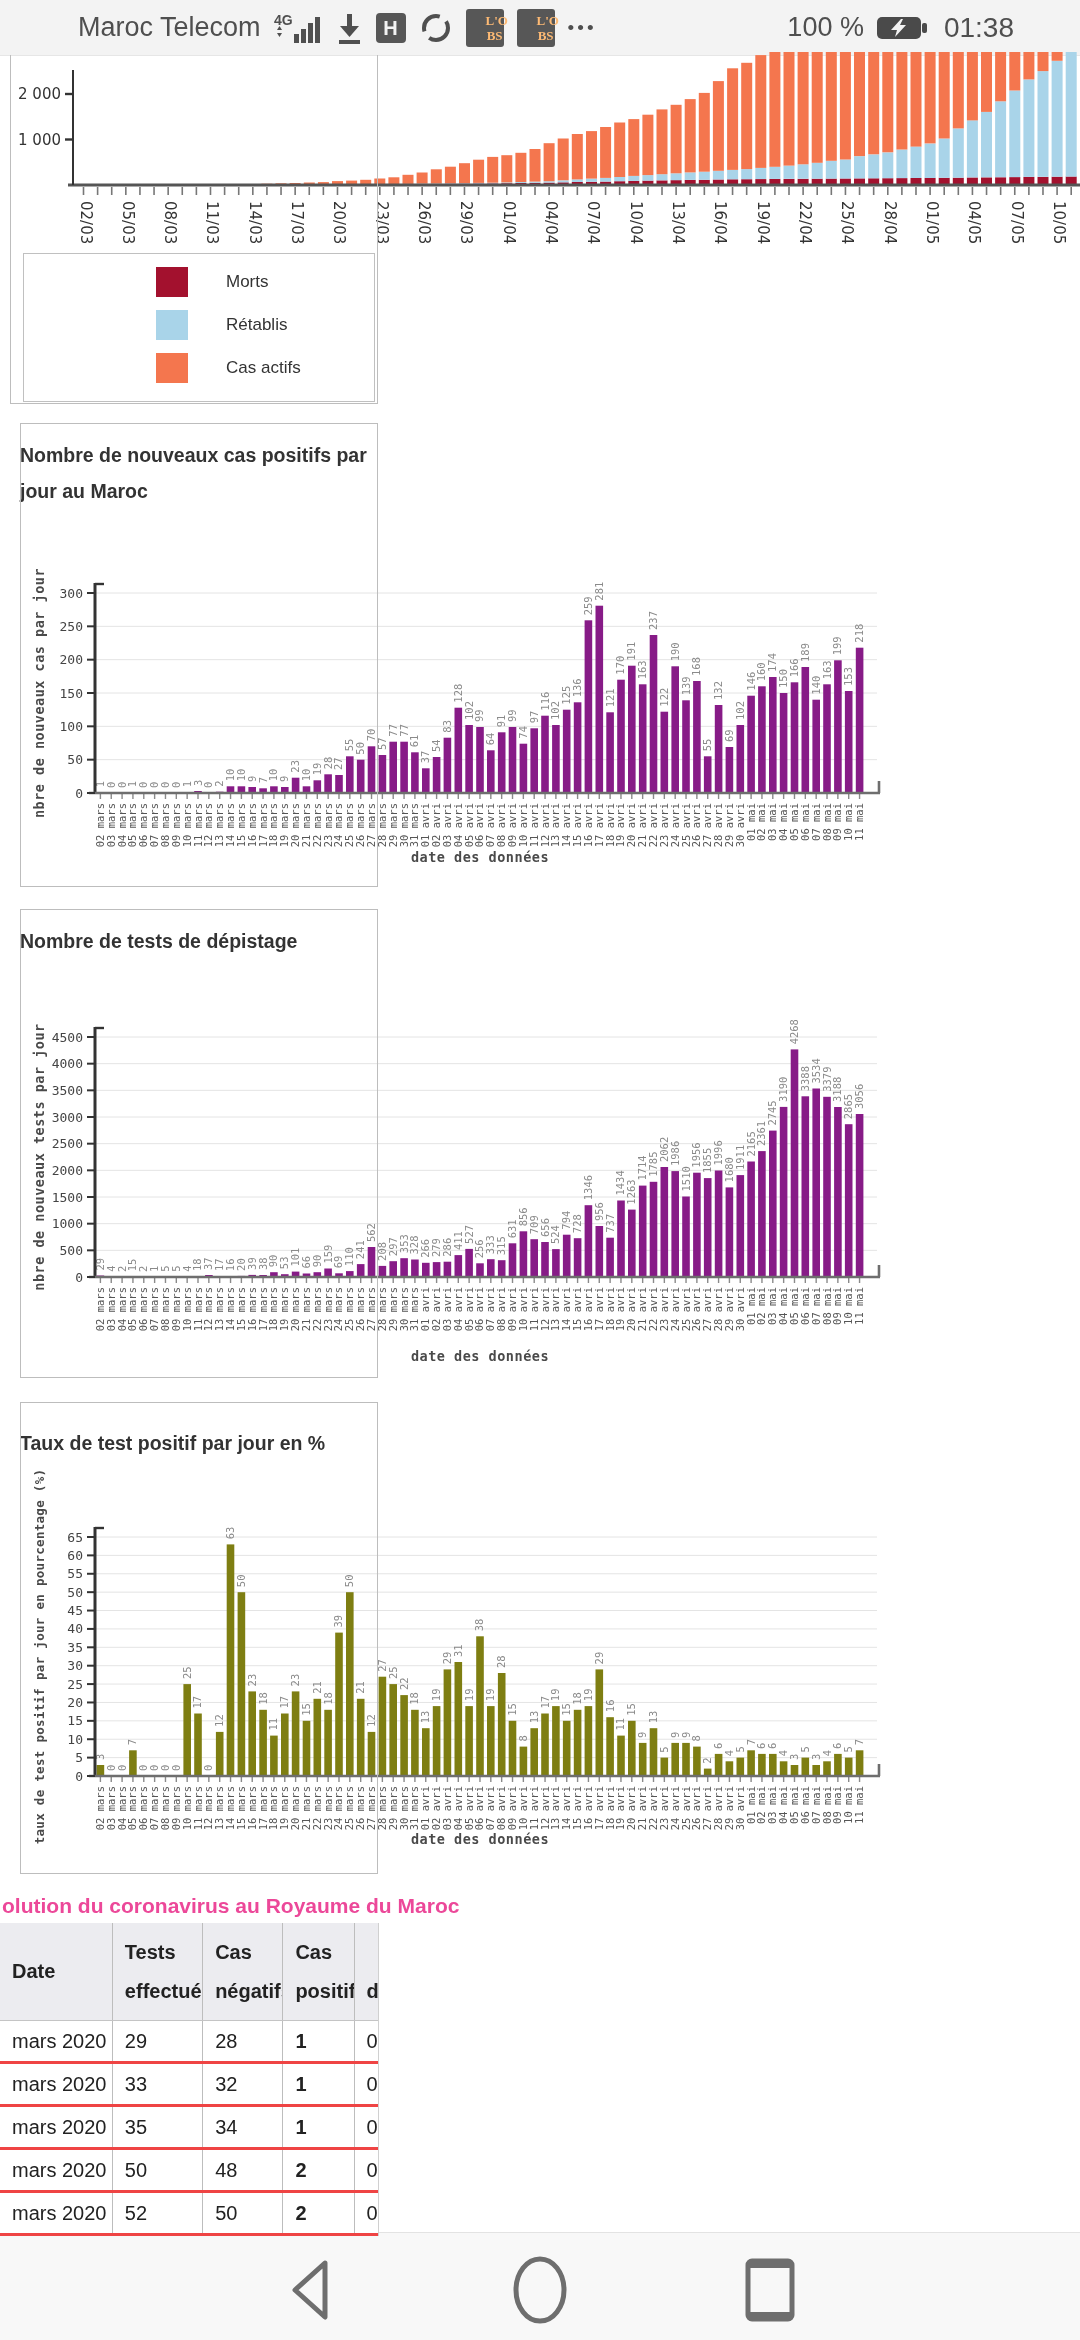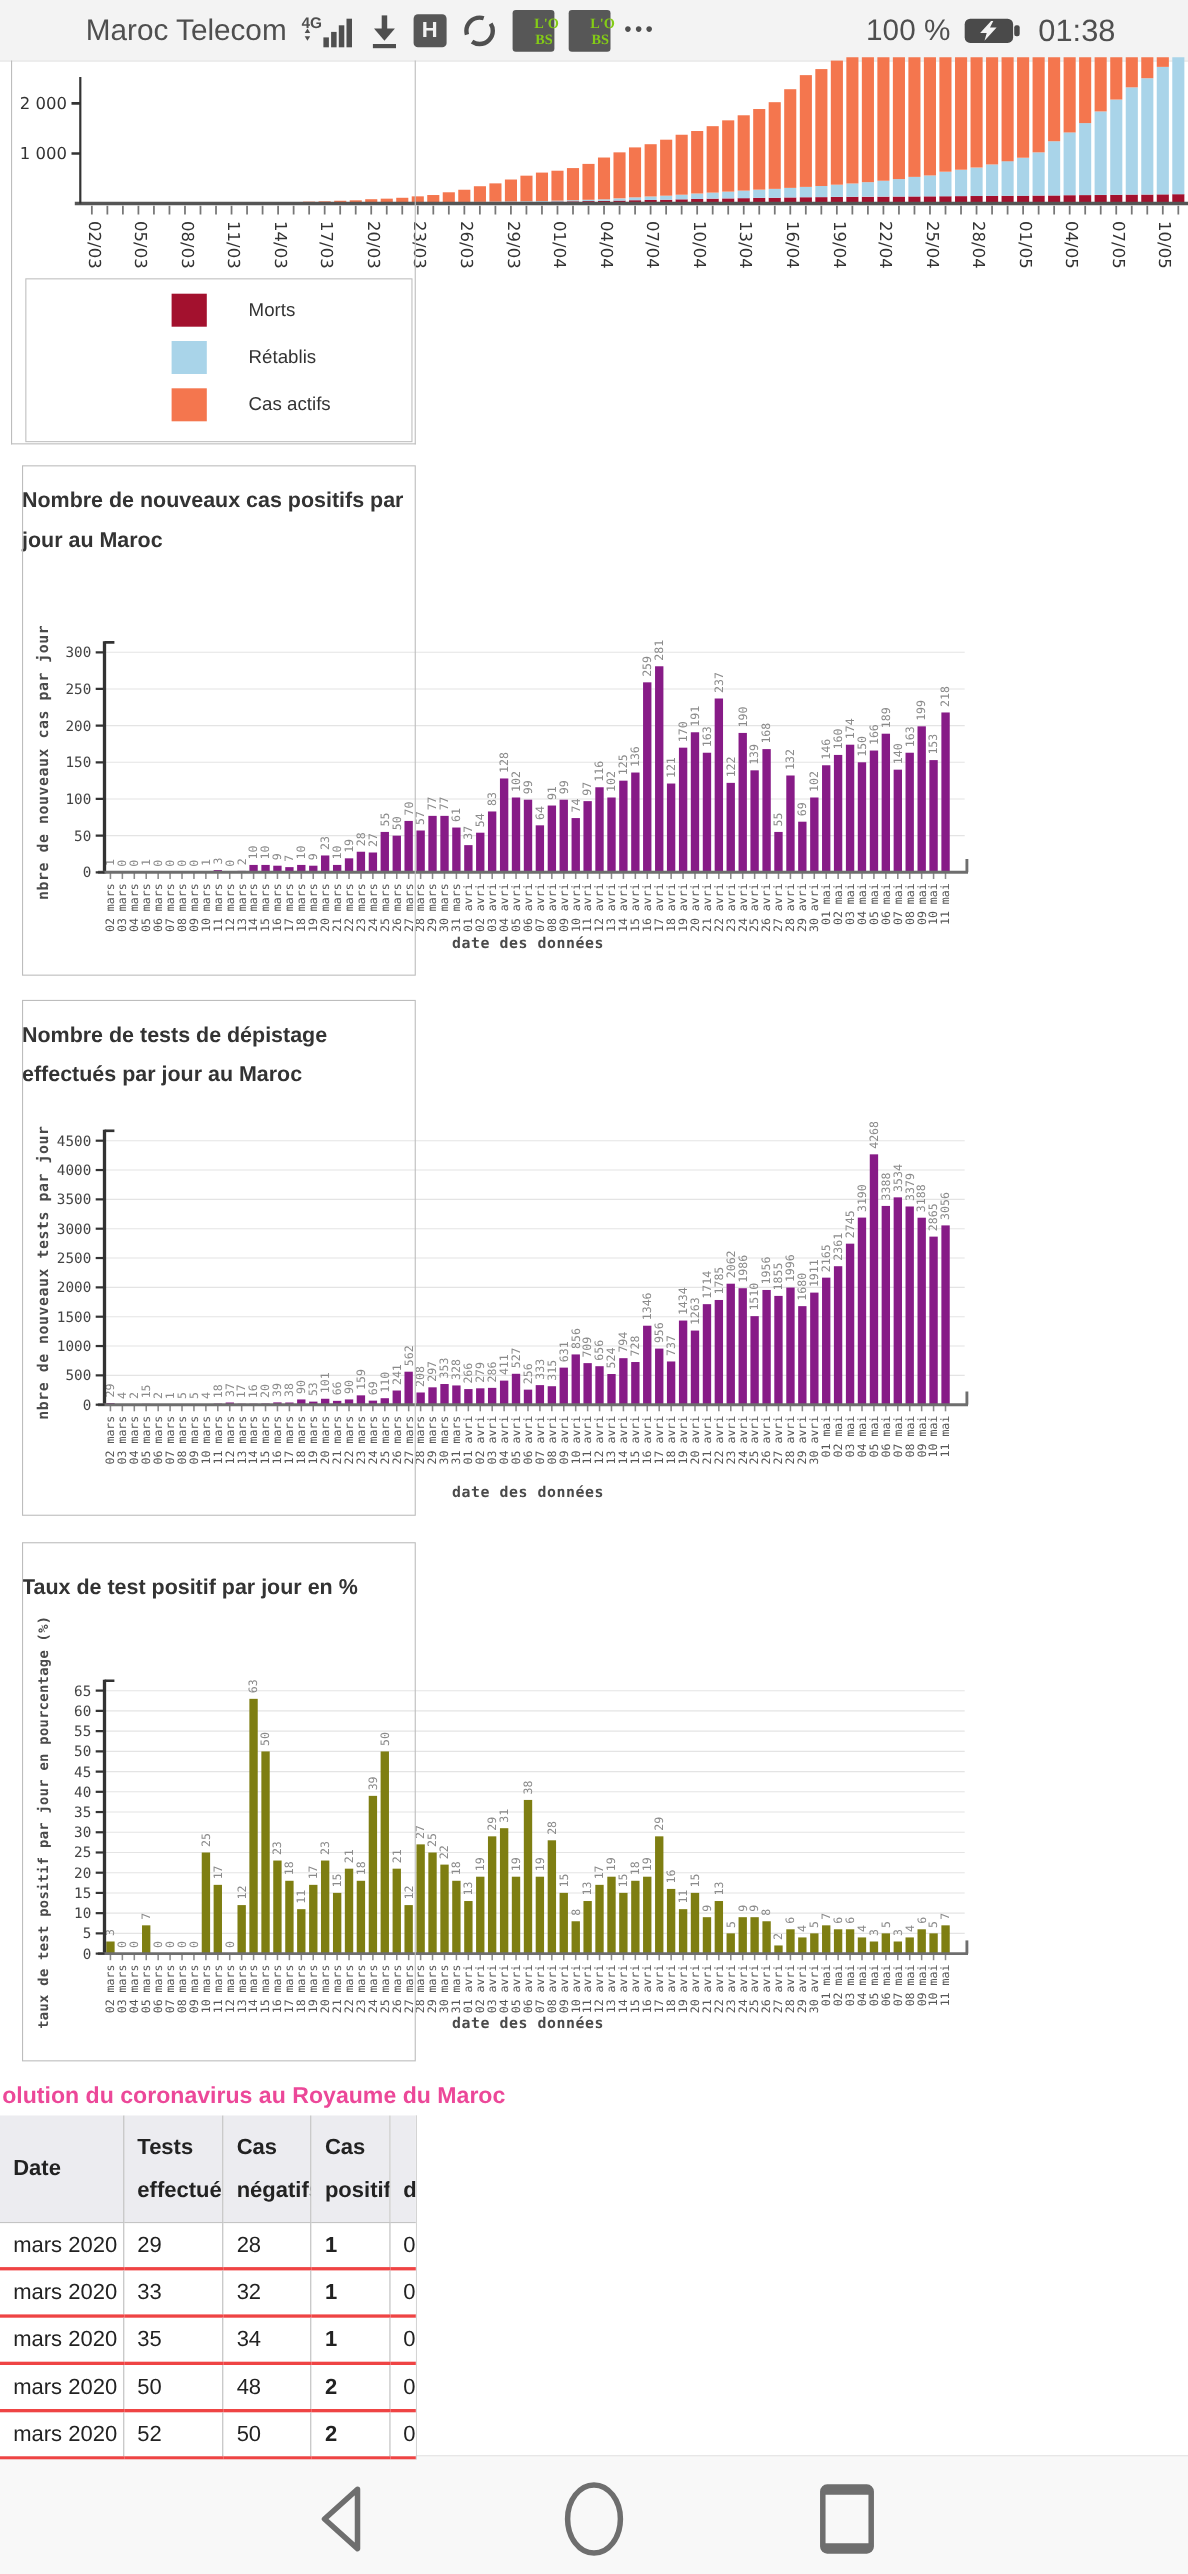--- a/index.html
+++ b/index.html
@@ -4,21 +4,21 @@
 <style>
   html,body{margin:0;padding:0;background:#fff;}
   #screen{position:relative;width:1080px;height:2340px;background:#fff;overflow:hidden;
           font-family:"Liberation Sans",sans-serif;}
   
   #statusbar{position:absolute;left:0;top:0;width:1080px;height:55px;background:#f3f3f3;
              border-bottom:1px solid #e6e6e6;display:flex;align-items:center;justify-content:space-between;}
   .sb-left{display:flex;align-items:center;gap:13px;margin-left:78px;}
   .sb-right{display:flex;align-items:center;gap:12px;margin-right:66px;}
   .sb-text{font-size:27px;color:#4f4f4f;}
-  .badge-obs{width:38px;height:38px;background:#575757;border-radius:3px;color:#84cc16;
+  .badge-obs{width:38px;height:38px;background:#575757;border-radius:3px;color:#fdba74;
              font-family:"Liberation Serif",serif;font-weight:bold;font-size:13px;line-height:15px;
              text-align:center;padding-top:4px;box-sizing:border-box;padding-left:20px;}
   .badge-h{width:30px;height:30px;background:#565656;border-radius:4px;color:#f2f2f2;font-weight:bold;
            font-size:20px;line-height:30px;text-align:center;}
   .dots{font-size:19px;color:#4f4f4f;letter-spacing:3px;}
   
   .card{position:absolute;border:1px solid #bdbdbd;background:transparent;z-index:6;pointer-events:none;}
   #card1{left:10px;top:55px;width:366px;height:348px;border-top:none;}
   #card2{left:20px;top:423px;width:356px;height:462px;}
   #card3{left:20px;top:909px;width:356px;height:467px;}
@@ -756,21 +756,20 @@
       <text x="83" y="86.33333333333334" dy="4.5" text-anchor="end" class="ytick">250</text>
       <line x1="87" y1="53" x2="95" y2="53" stroke="#333" stroke-width="2"></line>
       <text x="83" y="53" dy="4.5" text-anchor="end" class="ytick">300</text>
       <text x="44" y="153" text-anchor="middle" class="albl" transform="rotate(-90 44 153)">nbre de nouveaux cas par jour</text>
       <text x="480" y="322" text-anchor="middle" class="albl">date des données</text>
     </svg>
   <div id="card2" class="card"></div>
 
   <div id="title3" class="chart-title">
     <div>Nombre de tests de dépistage</div>
-    <div>effectués par jour au Maroc</div>
   </div>
   <svg id="chart2" class="chart">
       <line x1="95" y1="230.33333333333334" x2="877" y2="230.33333333333334" stroke="#e4e4e4" stroke-width="1"></line>
       <line x1="95" y1="203.66666666666666" x2="877" y2="203.66666666666666" stroke="#e4e4e4" stroke-width="1"></line>
       <line x1="95" y1="177" x2="877" y2="177" stroke="#e4e4e4" stroke-width="1"></line>
       <line x1="95" y1="150.33333333333331" x2="877" y2="150.33333333333331" stroke="#e4e4e4" stroke-width="1"></line>
       <line x1="95" y1="123.66666666666666" x2="877" y2="123.66666666666666" stroke="#e4e4e4" stroke-width="1"></line>
       <line x1="95" y1="97" x2="877" y2="97" stroke="#e4e4e4" stroke-width="1"></line>
       <line x1="95" y1="70.33333333333331" x2="877" y2="70.33333333333331" stroke="#e4e4e4" stroke-width="1"></line>
       <line x1="95" y1="43.66666666666666" x2="877" y2="43.66666666666666" stroke="#e4e4e4" stroke-width="1"></line>

